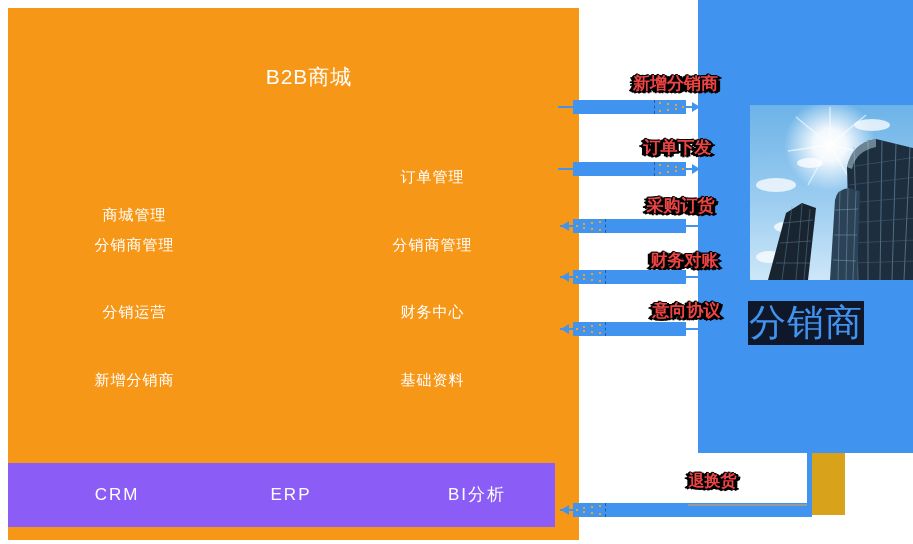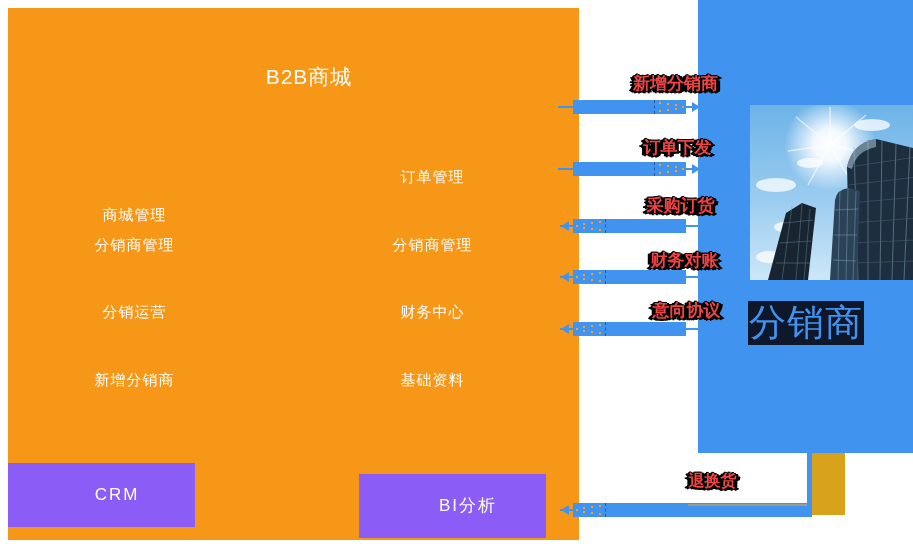--- a/index.html
+++ b/index.html
@@ -64,21 +64,22 @@
   <div class="abs module" style="left:119px;top:168px;margin-top:38px;">商城管理</div>
   <div class="abs module" style="left:417px;top:168px;">订单管理</div>
   <div class="abs module" style="left:119px;top:236px;">分销商管理</div>
   <div class="abs module" style="left:417px;top:236px;">分销商管理</div>
   <div class="abs module" style="left:119px;top:303px;">分销运营</div>
   <div class="abs module" style="left:417px;top:303px;">财务中心</div>
   <div class="abs module" style="left:119px;top:371px;">新增分销商</div>
   <div class="abs module" style="left:417px;top:371px;">基础资料</div>
 
   <div class="abs sys-btn" style="left:8px;">CRM</div>
-  <div class="abs sys-btn" style="left:359px;margin-top:11px;">BI分析</div>
+  <div class="abs sys-btn" style="left:182px;">ERP</div>
+  <div class="abs sys-btn" style="left:368px;">BI分析</div>
 
   <div class="abs blue-panel"></div>
 
   <div class="abs photo">
     <svg width="167" height="175" viewBox="0 0 167 175" aria-hidden="true">
       <defs>
         <linearGradient id="sky" x1="0" x2="0" y1="0" y2="1">
           <stop offset="0%" stop-color="#6db3e8"></stop>
             <stop offset="55%" stop-color="#9ccdf0"></stop>
             <stop offset="100%" stop-color="#cde7f8"></stop>

